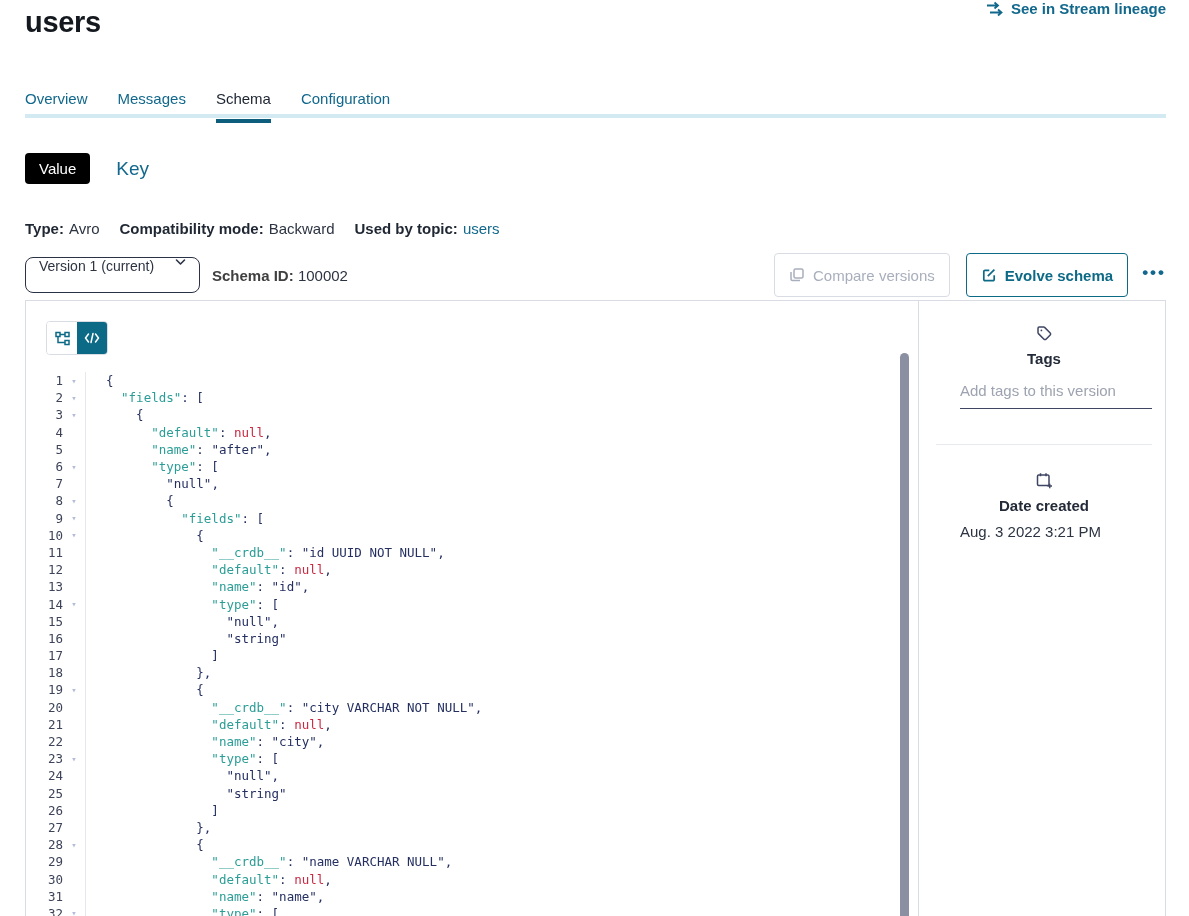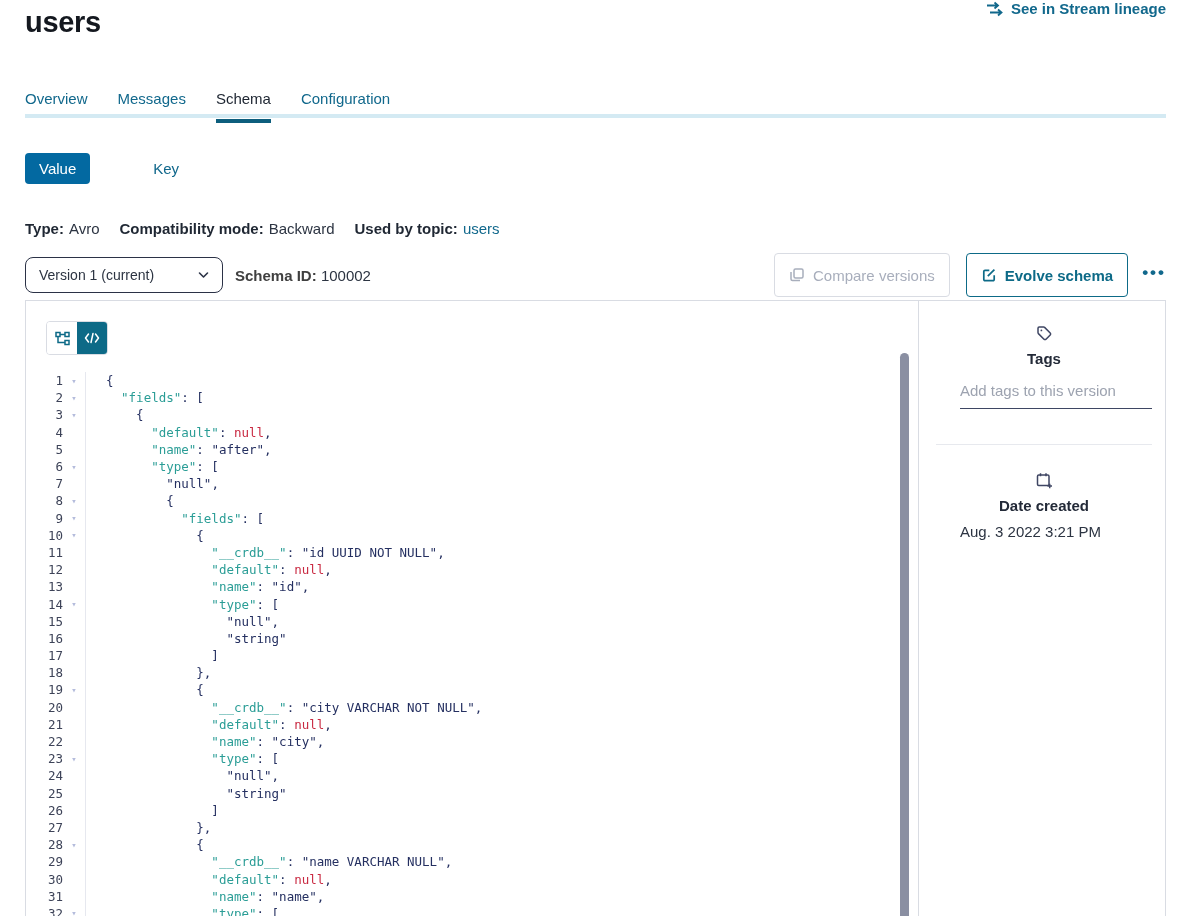--- a/index.html
+++ b/index.html
@@ -16,33 +16,33 @@
   
   .tabs-track { position:absolute; left:25px; right:23px; top:114px; height:4px; background:#d4eaf3; }
   .tabs { position:absolute; left:25px; top:90px; display:flex; gap:30px; }
   .tab { position:relative; font-size:15px; color:#11688c; cursor:pointer; padding-bottom:8px; }
   .tab.active { color:#1c2430; }
   .tab.active::after { content:""; position:absolute; left:0; right:0; bottom:-8px; height:4px;
                        background:#0d5e7d; z-index:2; }
 
   
   .vk-row { position:absolute; left:25px; top:153px; display:flex; align-items:center; gap:26px; }
-  .value-btn { background:#0369a1; color:#fff; font-size:15px; border:none; border-radius:4px;
+  .value-btn { background:#000000; color:#fff; font-size:15px; border:none; border-radius:4px;
                padding:7px 14px; cursor:pointer; }
-  .key-link { color:#11688c; font-size:15px; cursor:pointer;margin-left:37px; }
+  .key-link { color:#11688c; font-size:19px; cursor:pointer; }
 
   
   .meta-row { position:absolute; left:25px; top:220px; display:flex; gap:20px; font-size:15px; }
   .meta-item b { color:#1f2733; font-weight:700; margin-right:5px; }
   .meta-item a { color:#11688c; cursor:pointer; text-decoration:none; }
 
   
   .version-row { position:absolute; left:25px; right:23px; top:253px; display:flex; align-items:center; }
-  .version-select { width:198px; height:36px; border:1px solid #2b3246; border-radius:8px;
-                    display:flex; align-items:center; justify-content:space-between;
+  .version-select { width:175px; height:36px; border:1px solid #2b3246; border-radius:8px;
+                    display:flex; justify-content:space-between;
                     padding:0 13px; font-size:14px; color:#2c3442; cursor:pointer; background:#fff; }
   .schema-id { margin-left:12px; font-size:15px; }
   .schema-id b { font-weight:700; color:#404040; }
   .spacer { flex:1; }
   .btn { display:flex; align-items:center; gap:8px; height:44px; padding:0 14px; border-radius:4px;
          background:#fff; font-size:15px; cursor:pointer; }
   .compare-btn { border:1px solid #d9dce3; color:#a8aebc; }
   .evolve-btn { border:1px solid #0d6a87; color:#0d6a87; font-weight:600; margin-left:16px; }
   .more-btn { margin-left:14px; color:#11688c; font-size:17px; font-weight:700; letter-spacing:2px;
               background:none; border:none; cursor:pointer; line-height:1; padding-bottom:6px; }

